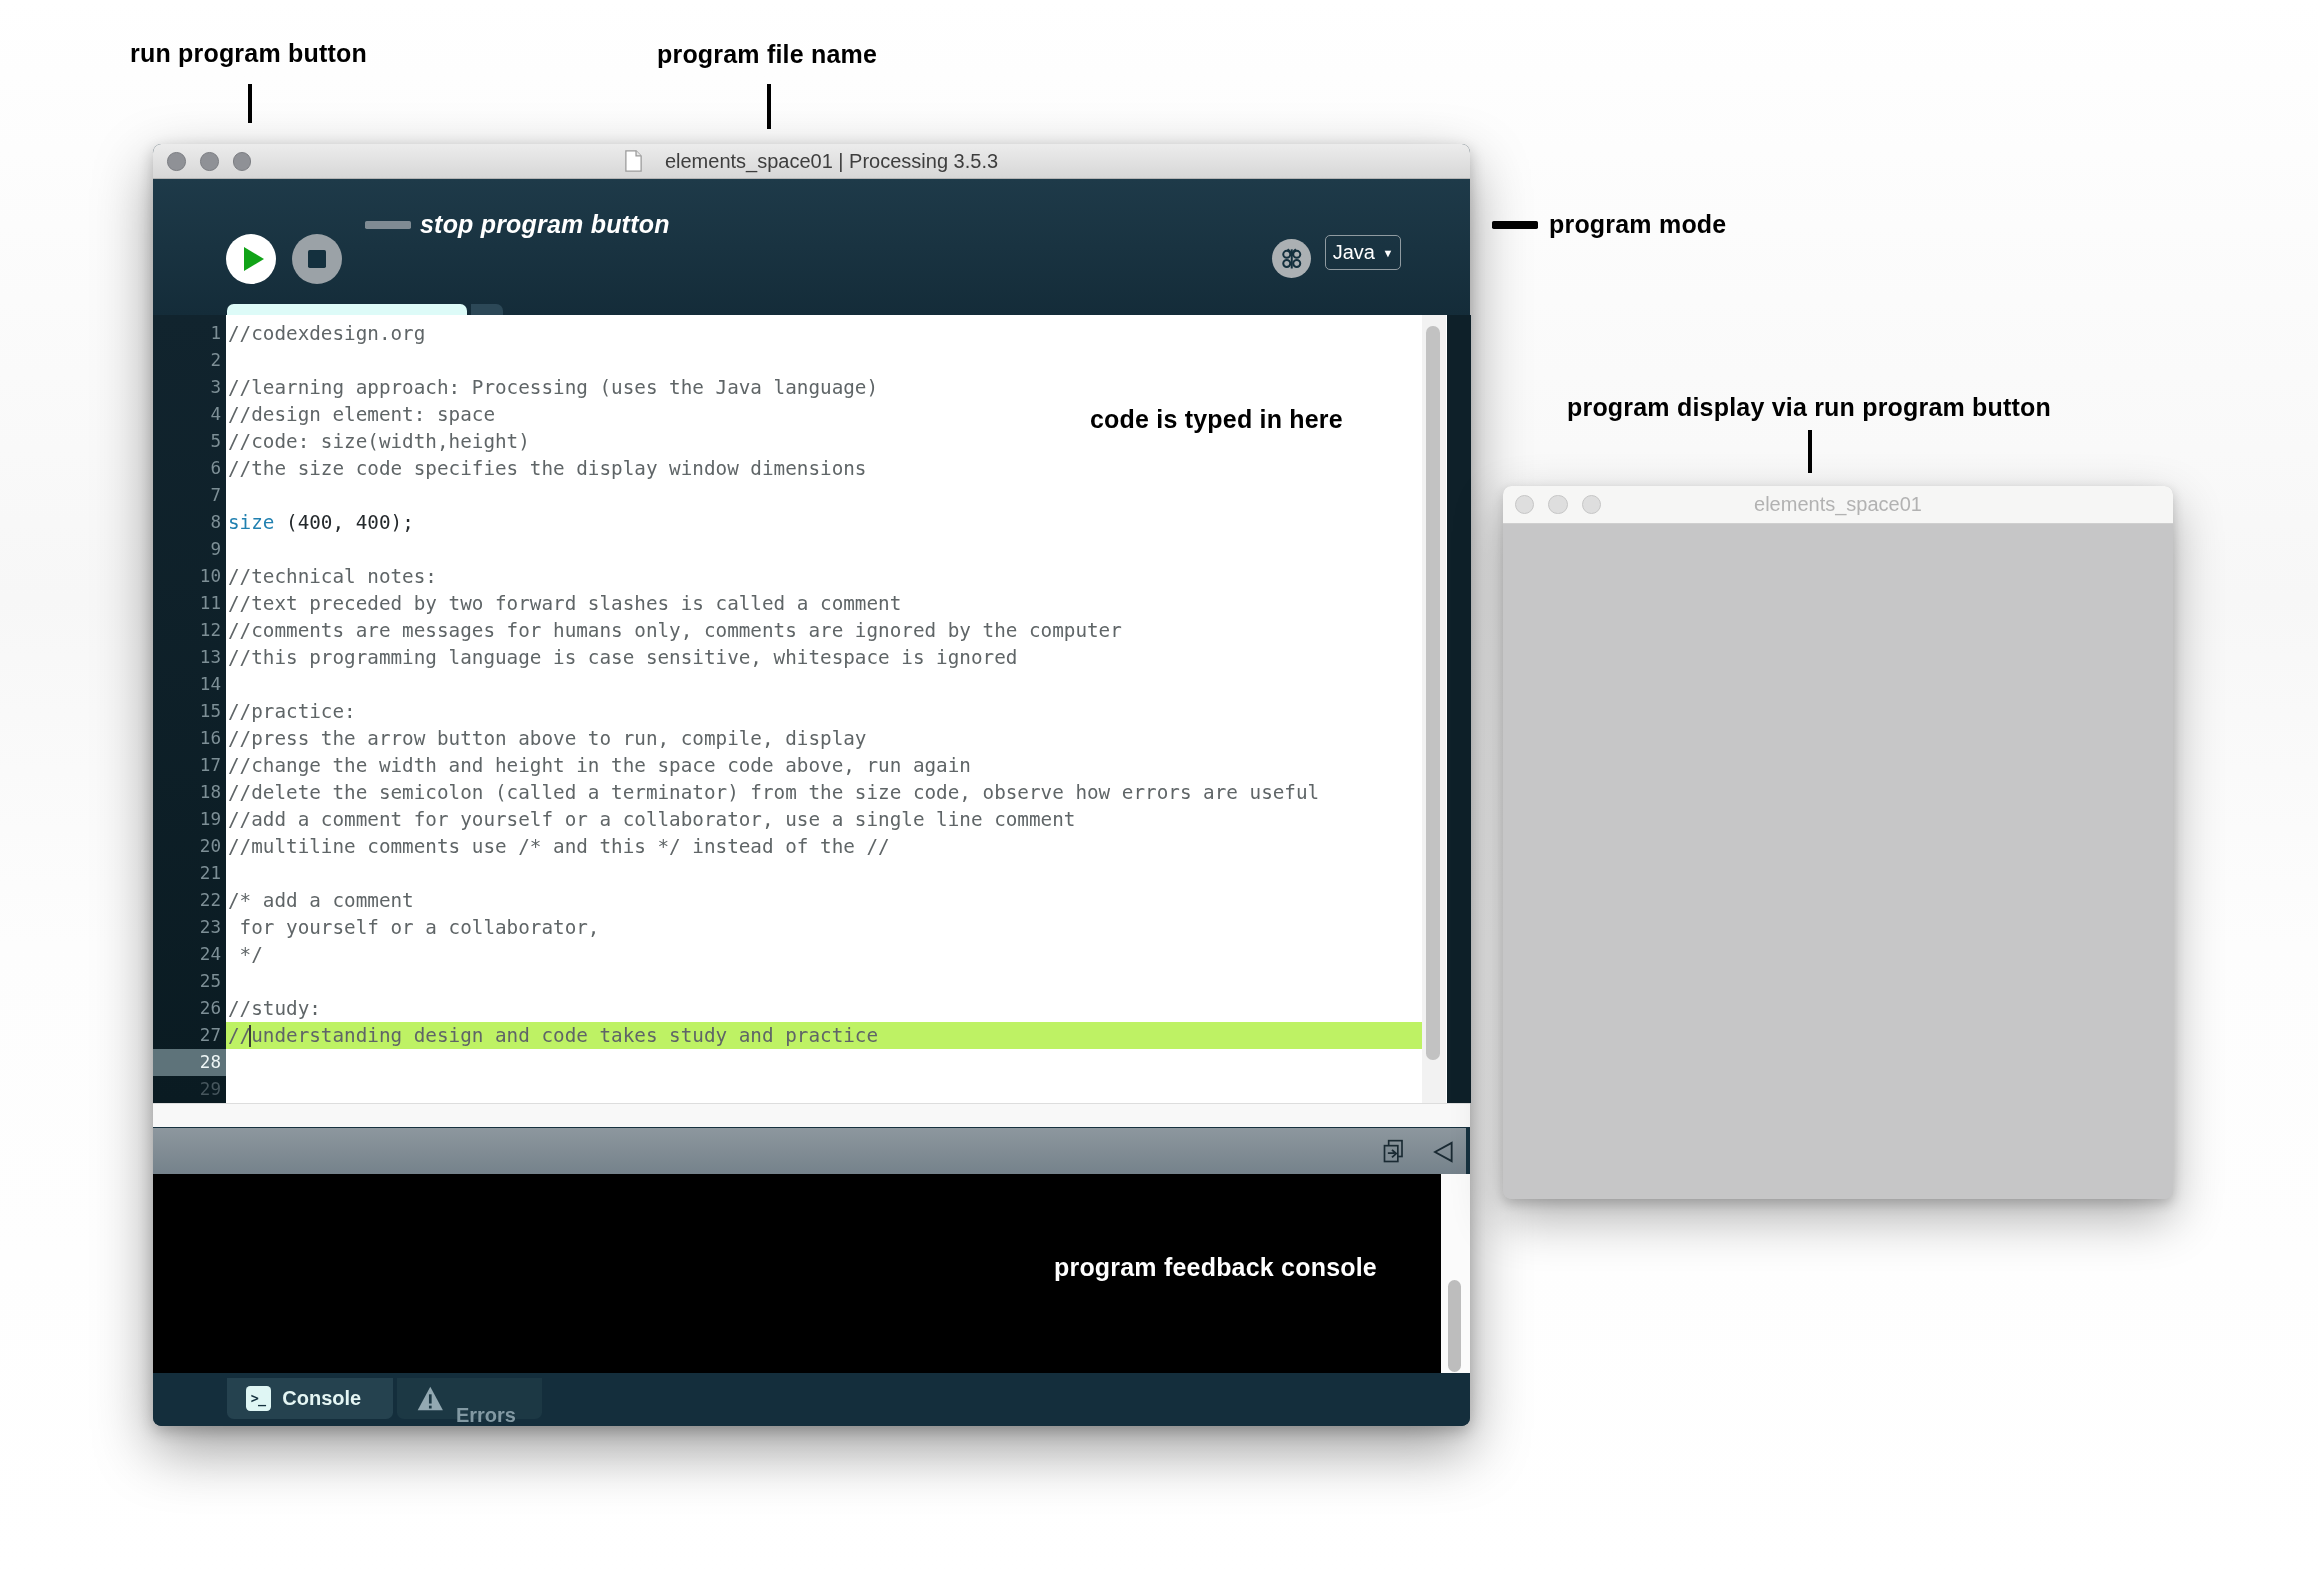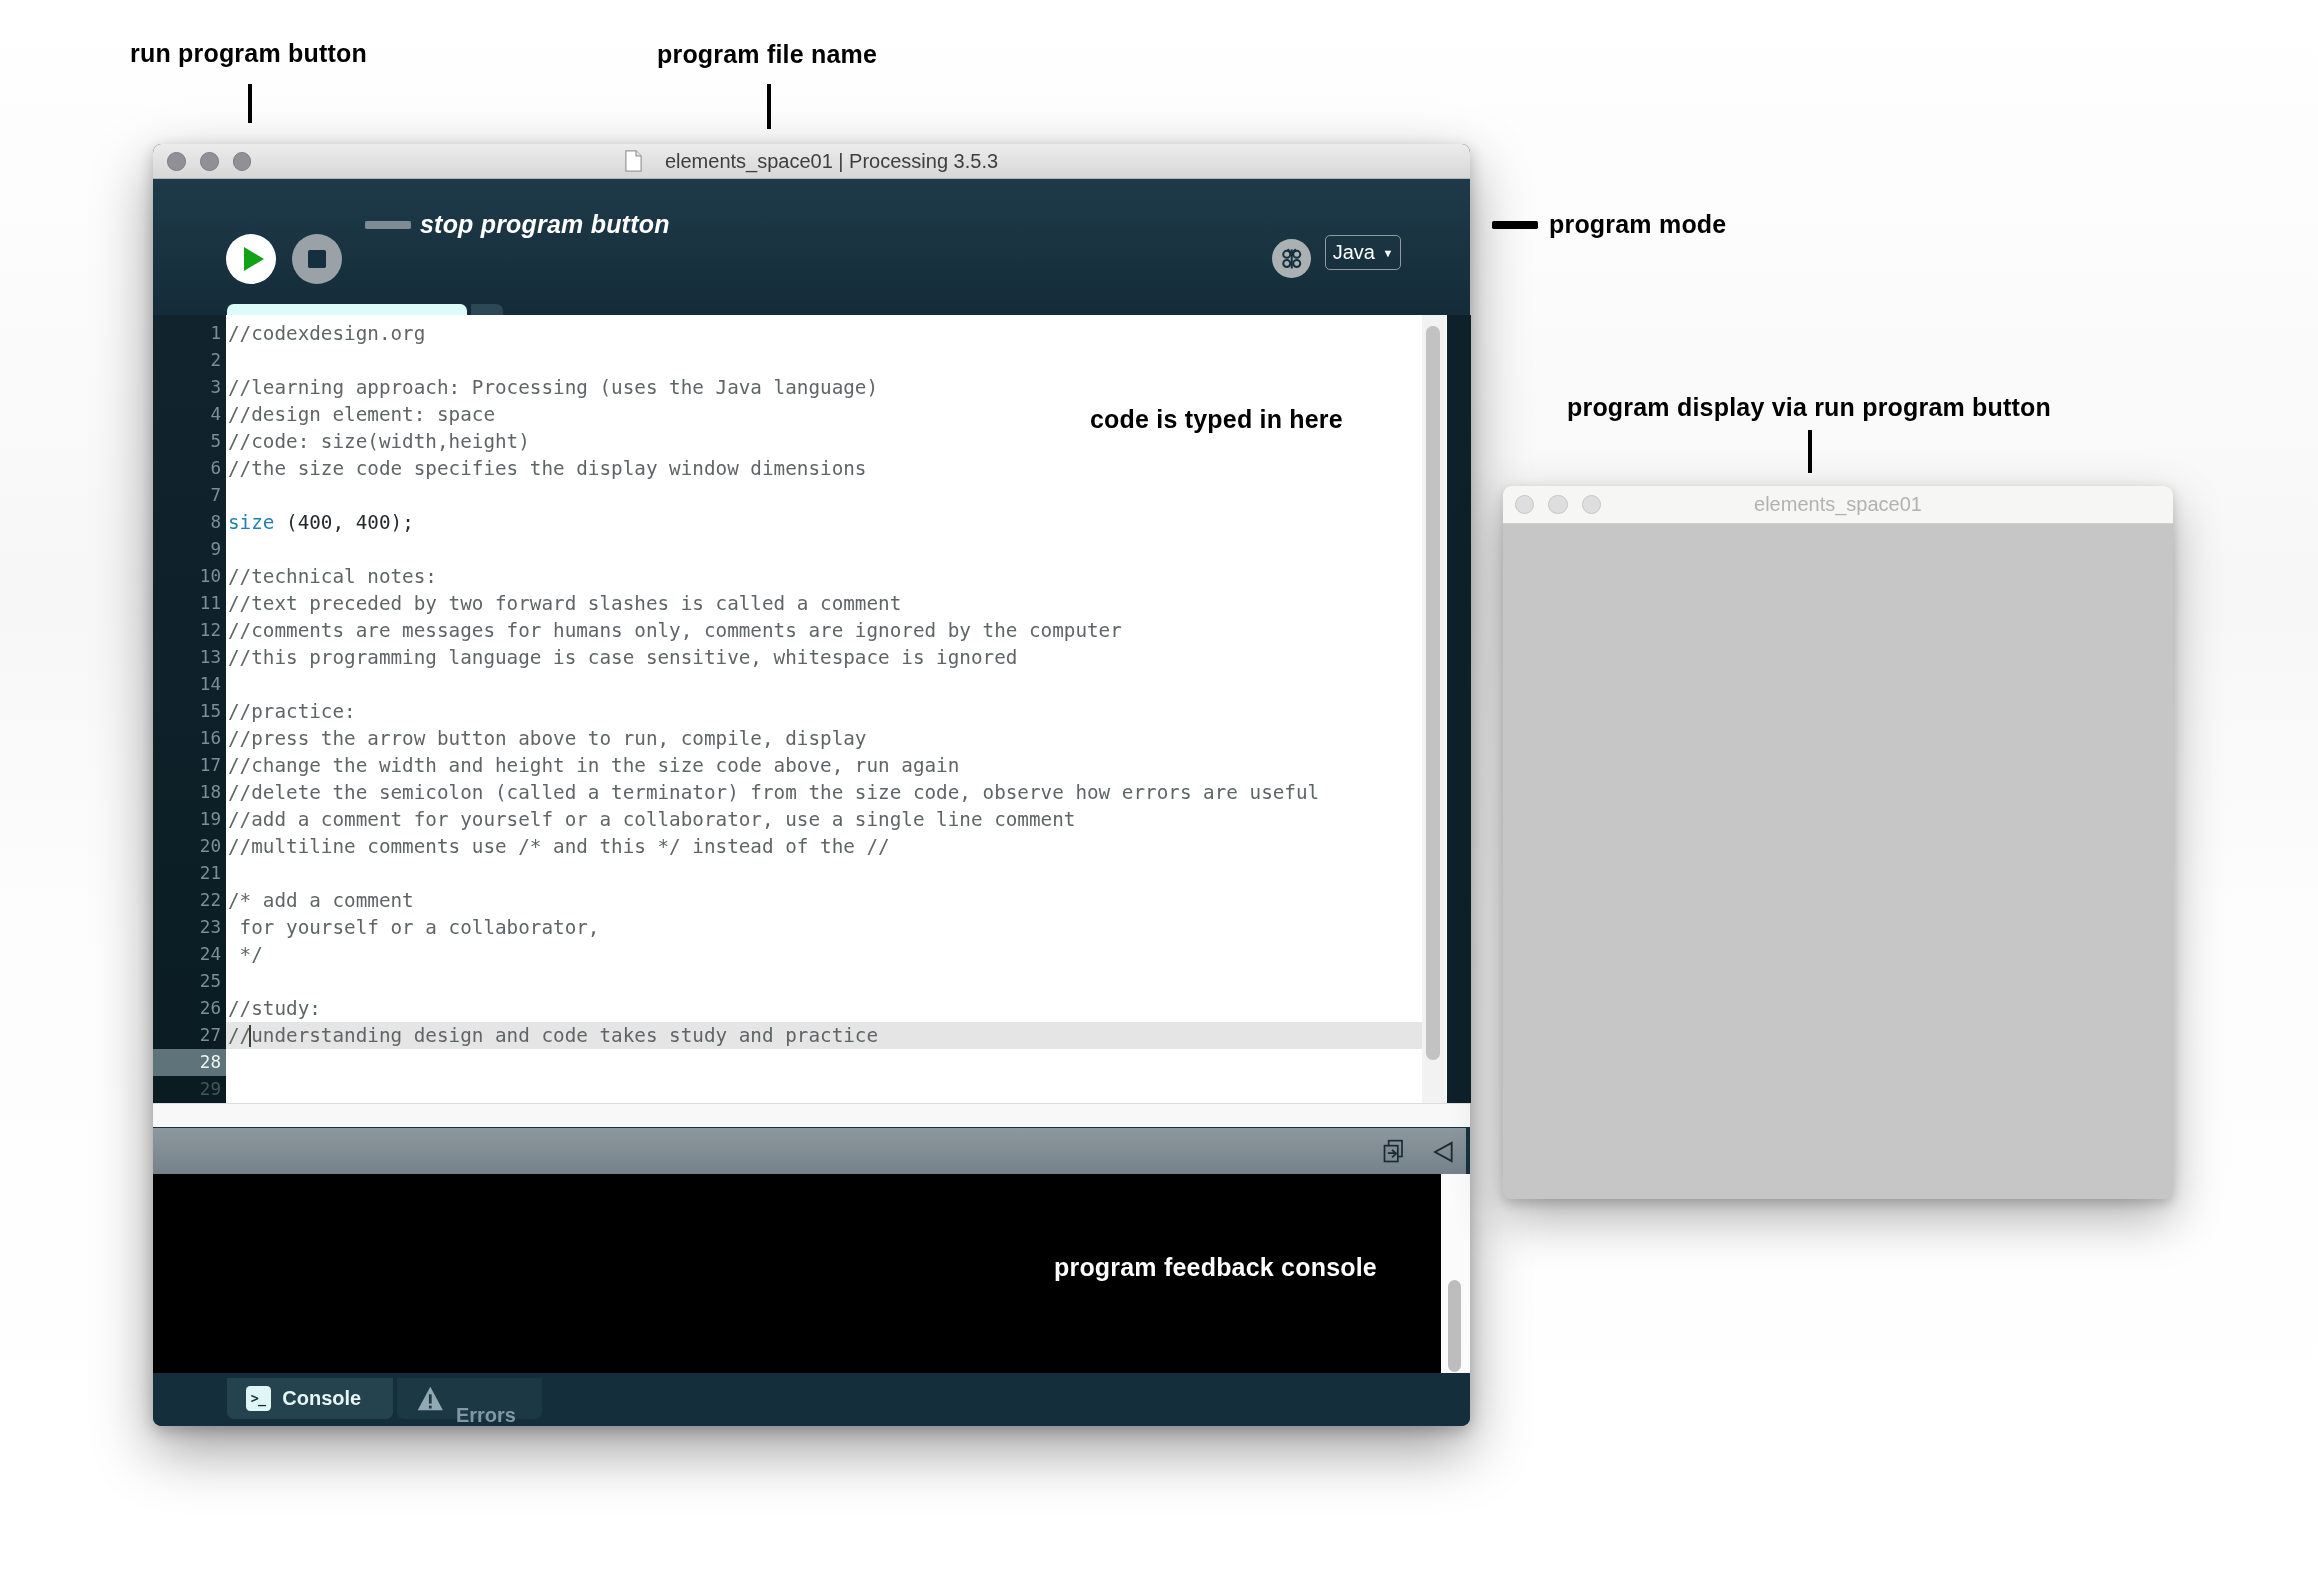--- a/index.html
+++ b/index.html
@@ -68,21 +68,21 @@
     height:27px;line-height:27px;text-align:right;padding-right:5px;
     font-family:"DejaVu Sans Mono",monospace;font-size:17.6px;color:#7d8f96;
   }
   .gutter-row.active{background:#5e737a;color:#eef6f6;}
   .gutter-row.dim{color:#46565d;}
   .code{
     left:73px;top:0;width:1196px;height:788px;padding-top:5px;box-sizing:border-box;
     font-family:"DejaVu Sans Mono",monospace;font-size:19.3px;background:#fff;
   }
   .code-row{height:27px;line-height:27px;padding-left:2px;white-space:pre;position:relative;}
-  .code-row.active{background:#e5e5e5;}
+  .code-row.active{background:#bef264;}
   .seg-comment{color:#5f6567;}
   .seg-keyword{color:#2180b0;}
   .seg-plain{color:#24292c;}
   .caret{position:absolute;top:2.5px;width:1.7px;height:22px;background:#3a3f33;}
   .vscroll{left:1269px;top:0;width:24px;height:788px;background:#f2f2f2;}
   .vthumb{left:4.2px;top:11px;width:13.4px;height:734px;background:#c2c2c2;border-radius:6.7px;}
   .darkstrip{left:1294px;top:0;width:23.5px;height:788px;background:#0e2029;}
 
   
   .hstrip{left:0;top:959px;width:1317px;height:24px;background:#f8f8f8;border-top:0.8px solid #dddddd;box-sizing:border-box;}
@@ -237,21 +237,21 @@
         <div class="code-row"></div>
         <div class="code-row"><span class="seg-keyword">size</span><span class="seg-plain"> (400, 400);</span></div>
         <div class="code-row"></div>
         <div class="code-row"><span class="seg-comment">//technical notes:</span></div>
         <div class="code-row"><span class="seg-comment">//text preceded by two forward slashes is called a comment</span></div>
         <div class="code-row"><span class="seg-comment">//comments are messages for humans only, comments are ignored by the computer</span></div>
         <div class="code-row"><span class="seg-comment">//this programming language is case sensitive, whitespace is ignored</span></div>
         <div class="code-row"></div>
         <div class="code-row"><span class="seg-comment">//practice:</span></div>
         <div class="code-row"><span class="seg-comment">//press the arrow button above to run, compile, display</span></div>
-        <div class="code-row"><span class="seg-comment">//change the width and height in the size code above, run again</span></div>
+        <div class="code-row"><span class="seg-comment">//change the width and height in the space code above, run again</span></div>
         <div class="code-row"><span class="seg-comment">//delete the semicolon (called a terminator) from the size code, observe how errors are useful</span></div>
         <div class="code-row"><span class="seg-comment">//add a comment for yourself or a collaborator, use a single line comment</span></div>
         <div class="code-row"><span class="seg-comment">//multiline comments use /* and this */ instead of the //</span></div>
         <div class="code-row"></div>
         <div class="code-row"><span class="seg-comment">/* add a comment</span></div>
         <div class="code-row"><span class="seg-comment"> for yourself or a collaborator,</span></div>
         <div class="code-row"><span class="seg-comment"> */</span></div>
         <div class="code-row"></div>
         <div class="code-row"><span class="seg-comment">//study:</span></div>
         <div class="code-row active"><span class="seg-comment">//understanding design and code takes study and practice</span><div class="caret" style="left: 23.4px;"></div></div>

